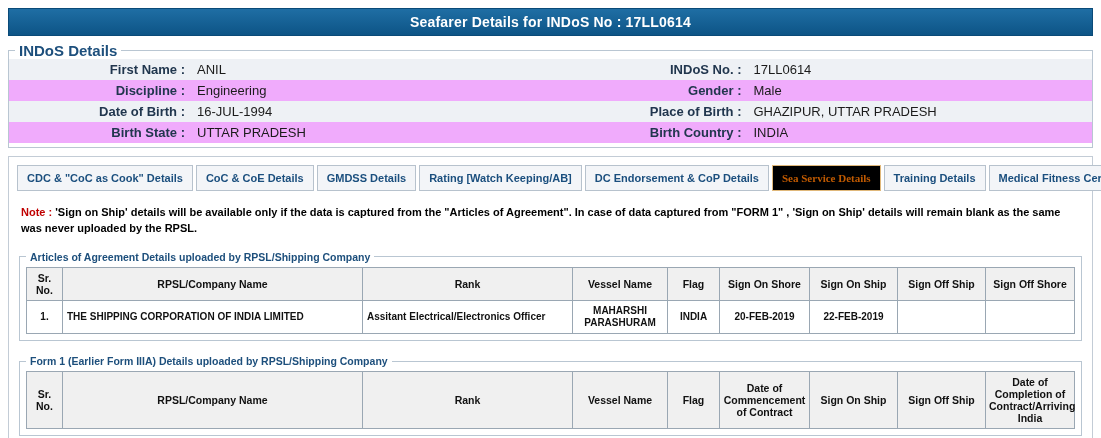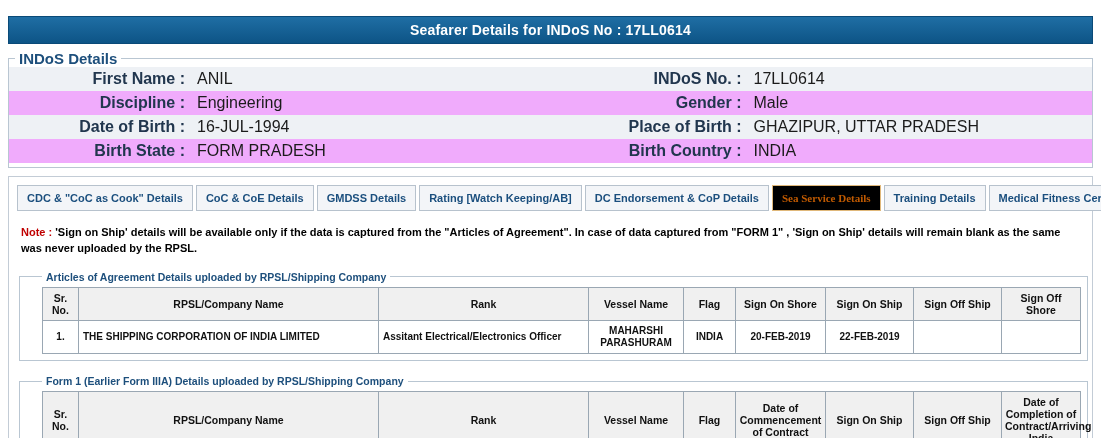--- a/index.html
+++ b/index.html
@@ -8,21 +8,21 @@
     background:#ffffff;
     font-family:"Liberation Sans",sans-serif;
     font-size:11px;
     color:#000;
     overflow:hidden;
   }
   .page{position:relative;width:1101px;height:438px;}
 
   
   .title-bar{
-    margin:16px 8px 0 8px;
+    margin:8px 8px 0 8px;
     height:26px;
     background:#1b5f90;
     background:linear-gradient(#1f6ea4,#0d5486);
     border:1px solid #0a4a78;
     color:#ffffff;
     font-weight:bold;
     font-size:14px;
     display:flex;align-items:center;justify-content:center;
     letter-spacing:.2px;
   }
@@ -36,21 +36,21 @@
   }
   .fs > legend{
     font-size:15px;font-weight:bold;color:#1d4f7c;padding:0 4px;margin-left:6px;
   }
   table.info{
     width:100%;
     border-collapse:collapse;
     table-layout:fixed;
   }
   table.info td{
-    font-size:16px;
+    font-size:13px;
     padding:3px 6px;
     vertical-align:middle;
     border:0;
   }
   table.info tr.alt td{background:#eef1f5;}
   table.info tr.plain td{background:#f0abfc;}
   .lbl{text-align:right;font-weight:bold;color:#21364e;width:170px;white-space:nowrap;}
   .val{text-align:left;color:#1b1b1b;}
   .col-sep{width:18px;}
 
@@ -91,23 +91,23 @@
     margin:14px 12px 0 12px;
     font-size:11px;
     font-weight:bold;
     line-height:1.45;
     color:#000;
   }
   .note .red{color:#c00000;}
 
   
   .inner-fs{
-    margin:14px 4px 0 10px;
+    margin:14px 10px 0 10px;
     border:1px solid #b9c6d2;
-    padding:4px 6px 6px 22px;
+    padding:4px 6px 6px 6px;
   }
   .inner-fs > legend{
     font-size:10.5px;font-weight:bold;color:#1d4f7c;padding:0 4px;
   }
   table.grid{
     width:100%;
     border-collapse:collapse;
     table-layout:fixed;
   }
   table.grid th{
@@ -165,21 +165,21 @@
       </tr>
       <tr class="alt">
         <td class="lbl">Date of Birth :</td>
         <td class="val">16-JUL-1994</td>
         <td class="col-sep"></td>
         <td class="lbl">Place of Birth :</td>
         <td class="val">GHAZIPUR, UTTAR PRADESH</td>
       </tr>
       <tr class="plain">
         <td class="lbl">Birth State :</td>
-        <td class="val">FORM PRADESH</td>
+        <td class="val">UTTAR PRADESH</td>
         <td class="col-sep"></td>
         <td class="lbl">Birth Country :</td>
         <td class="val">INDIA</td>
       </tr>
     </tbody>
       </table>
   </fieldset>
 
   <div class="panel">
 

